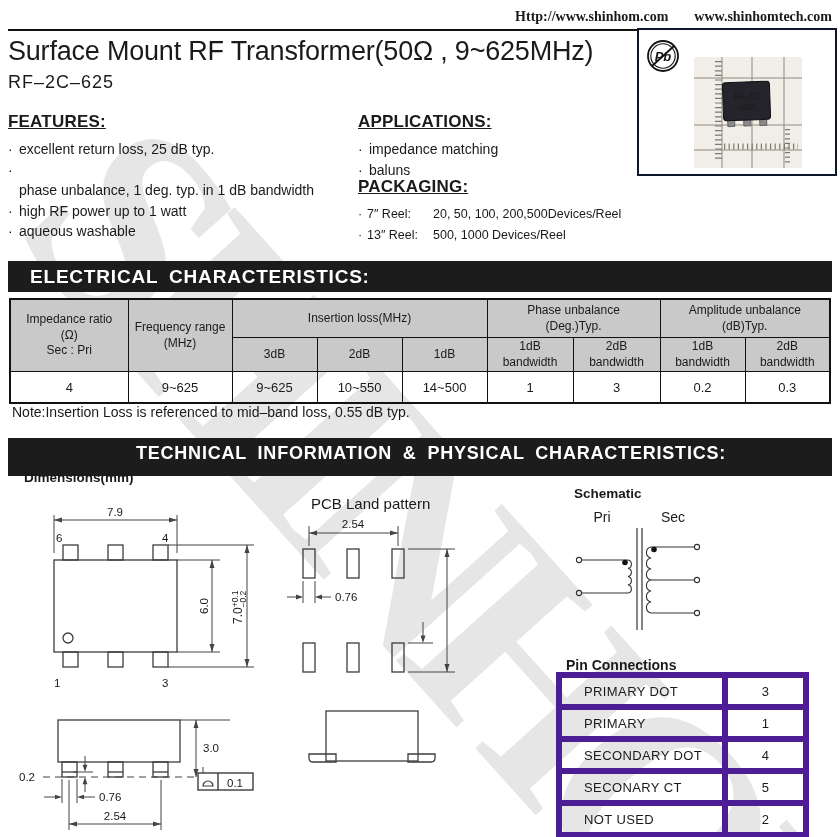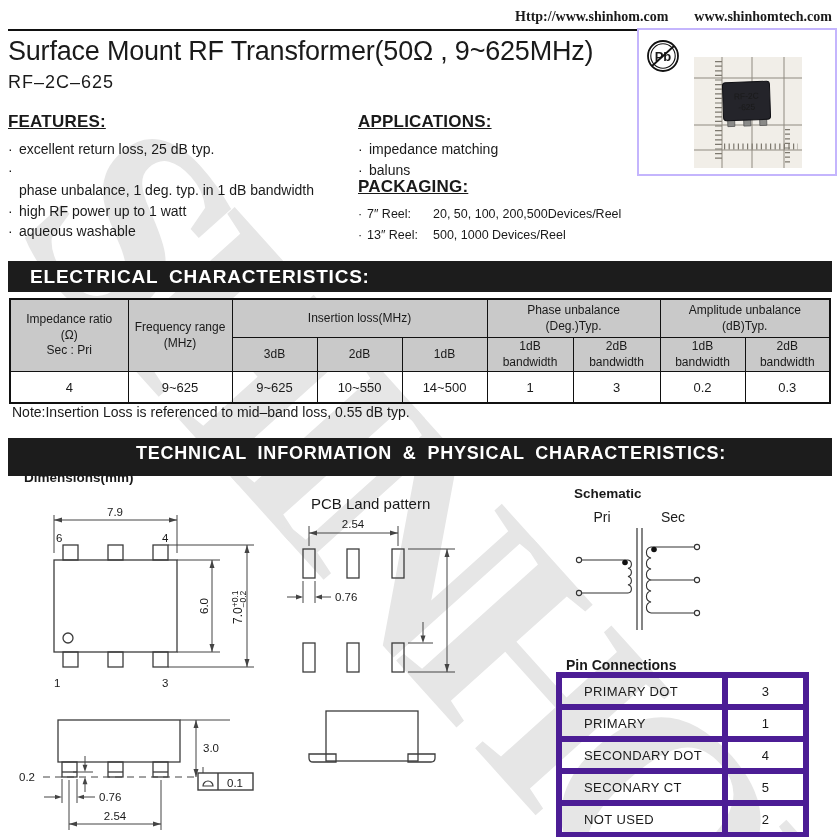--- a/index.html
+++ b/index.html
@@ -8,21 +8,21 @@
   .watermark{position:absolute;left:200px;top:60px;z-index:0;
         font-family:"Liberation Serif",serif;font-weight:bold;font-size:280px;
         color:#e6e6e6;letter-spacing:-28px;white-space:nowrap;
         transform-origin:0 0;transform:rotate(48deg);}
   .abs{position:absolute;}
   .header-links{position:absolute;top:9px;right:8px;display:flex;gap:26px;
         font-family:"Liberation Serif",serif;font-size:14px;font-weight:600;}
   .header-rule{position:absolute;top:29px;left:8px;width:824px;height:2px;background:#111;}
   .doc-title{position:absolute;left:8px;top:36px;font-size:27px;font-weight:normal;letter-spacing:-0.2px;margin:0;}
   .part-number{position:absolute;left:8px;top:72px;font-size:18px;font-weight:normal;letter-spacing:1px;margin:0;}
-  .product-box{position:absolute;left:637px;top:28px;width:196px;height:144px;border:2px solid #c4b5fd;background:#fff;}
+  .product-box{position:absolute;left:637px;top:28px;width:196px;height:144px;border:2px solid #0f172a;background:#fff;font-style:italic;}
   .photo{position:absolute;left:55px;top:27px;width:108px;height:111px;background:#f1eee8;}
   .col-head{font-size:17px;font-weight:800;letter-spacing:0.2px;margin:0 0 7px 0;text-decoration:underline;}
   .feat-line{display:flex;font-size:14px;line-height:20.5px;}
   .feat-line .bullet{width:11px;}
   .pack-line{display:flex;font-size:12.5px;line-height:21px;}
   .pack-line .bullet{width:9px;}
   .pack-line .plabel{width:66px;}
   .section-bar{position:absolute;left:8px;width:824px;background:#1c1c1c;color:#fff;
         font-weight:bold;letter-spacing:0.8px;word-spacing:5px;}
   .bar1{top:261px;height:31px;font-size:19px;line-height:31px;padding-left:22px;box-sizing:border-box;}

